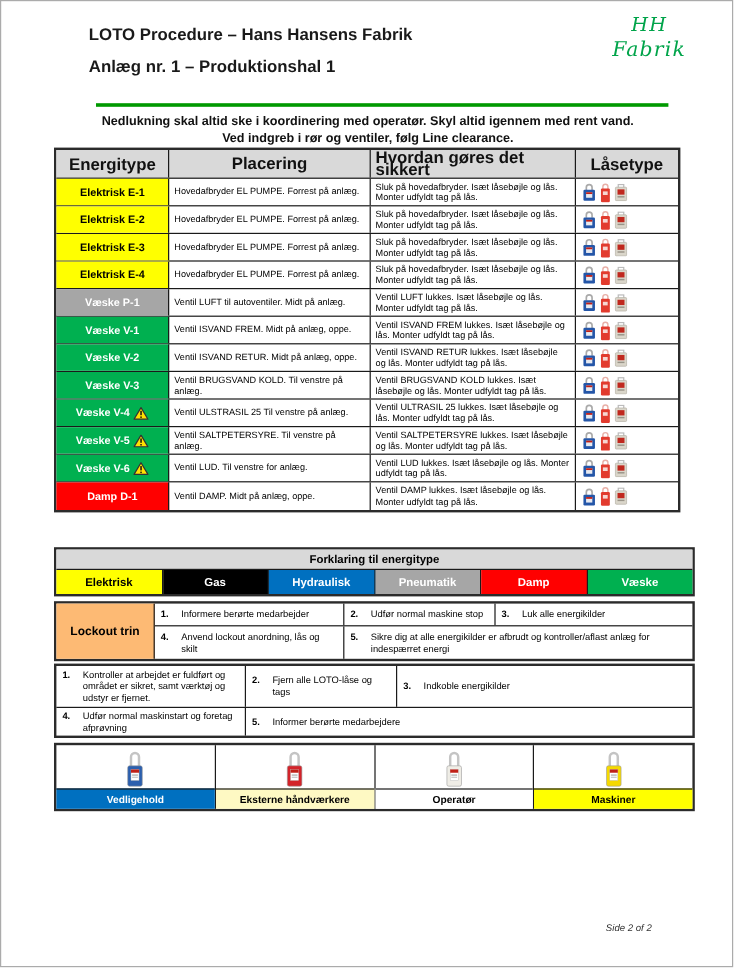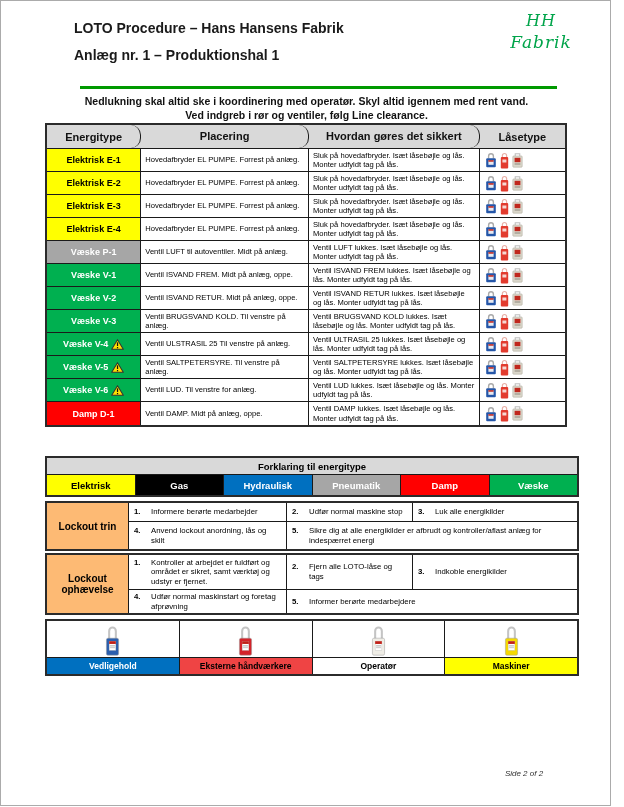--- a/index.html
+++ b/index.html
@@ -15,21 +15,21 @@
   .logo-l2 { font-size:17px; line-height:22px; letter-spacing:1px; }
   .rule { position:absolute; left:79px; top:85px; width:477px; height:3px; background:#009900; }
 
   
   .notice { position:absolute; left:0; top:94px; width:611px; text-align:center;
             font-size:10.5px; font-weight:700; color:#111; line-height:13.5px; }
 
   
   .etable { position:absolute; left:44px; top:122px; width:522px; border:2px solid #2b2b2b; background:#fff; }
   .ehead { display:flex; height:24px; background:#D9D9D9; border-bottom:1px solid #1a1a1a; }
-  .ehead .hcell { display:flex; align-items:center; justify-content:center; font-size:11px; font-weight:700; color:#111; border-right:1px solid #1a1a1a;border-radius:10px; }
+  .ehead .hcell { display:flex; align-items:center; justify-content:center; font-size:14px; font-weight:700; color:#111; border-right:1px solid #1a1a1a; }
   .erow { display:flex; height:23px; border-bottom:1px solid #1a1a1a; }
   .erow:last-child { border-bottom:none; }
   .ecell { border-right:1px solid #1a1a1a; overflow:hidden; }
   .col-type { width:95px; display:flex; align-items:center; justify-content:center; gap:3px; }
   .col-plac { width:169px; display:flex; align-items:center; padding:2px 4px; font-size:7.6px; line-height:9.2px; color:#000; }
   .col-sik  { width:172px; display:flex; align-items:center; padding:2px 4px; font-size:7.6px; line-height:9.2px; color:#000; }
   .col-lock { width:86px; border-right:none; display:flex; align-items:center; gap:3px; padding-left:5px; }
   .etype-label { font-size:9px; font-weight:700; }
   .warn-icon { flex:none; }
 
@@ -477,21 +477,20 @@
           <span class="step">
               <span class="num">5.</span>
               <span class="txt">Sikre dig at alle energikilder er afbrudt og kontroller/aflast anlæg for indespærret energi</span>
             </span>
         </div>
       </div>
     </div>
   </div>
 
   <div class="lo-box" id="oph-box">
-    <div class="lo-label">Lockout ophævelse</div>
     <div class="lo-grid">
       <div class="lo-row r1">
         <div class="lo-cell w1">
           <span class="step">
               <span class="num">1.</span>
               <span class="txt">Kontroller at arbejdet er fuldført og området er sikret, samt værktøj og udstyr er fjernet.</span>
             </span>
         </div>
         <div class="lo-cell w2">
           <span class="step">
@@ -542,21 +541,21 @@
           <div class="fimg">
             <svg width="19" height="34" viewBox="0 0 30 56">
               <path d="M9.5 27 V13 a5.5 5.5 0 0 1 11 0 V27" fill="none" stroke="#C4C4C4" stroke-width="3.4"></path>
               <rect x="5" y="25" width="20" height="28" rx="2.5" fill="#D3232A" stroke="#9a9a9a" stroke-width="0.8"></rect>
               <rect x="9.5" y="30" width="11" height="15" fill="#fff" stroke="#bbb" stroke-width="0.6"></rect>
               <rect x="9.5" y="30" width="11" height="4.5" fill="#C02018"></rect>
               <rect x="11" y="37" width="8" height="1.4" fill="#999"></rect>
               <rect x="11" y="40" width="8" height="1.4" fill="#bbb"></rect>
             </svg>
           </div>
-          <div class="flabel" style="background:#ef4444;color:#000000">Eksterne håndværkere</div>
+          <div class="flabel" style="background:#fef9c3;color:#000000">Eksterne håndværkere</div>
         </div>
         <div class="fcol">
           <div class="fimg">
             <svg width="19" height="34" viewBox="0 0 30 56">
               <path d="M9.5 27 V13 a5.5 5.5 0 0 1 11 0 V27" fill="none" stroke="#C4C4C4" stroke-width="3.4"></path>
               <rect x="5" y="25" width="20" height="28" rx="2.5" fill="#EFEDE6" stroke="#9a9a9a" stroke-width="0.8"></rect>
               <rect x="9.5" y="30" width="11" height="15" fill="#fff" stroke="#bbb" stroke-width="0.6"></rect>
               <rect x="9.5" y="30" width="11" height="4.5" fill="#C02018"></rect>
               <rect x="11" y="37" width="8" height="1.4" fill="#999"></rect>
               <rect x="11" y="40" width="8" height="1.4" fill="#bbb"></rect>

